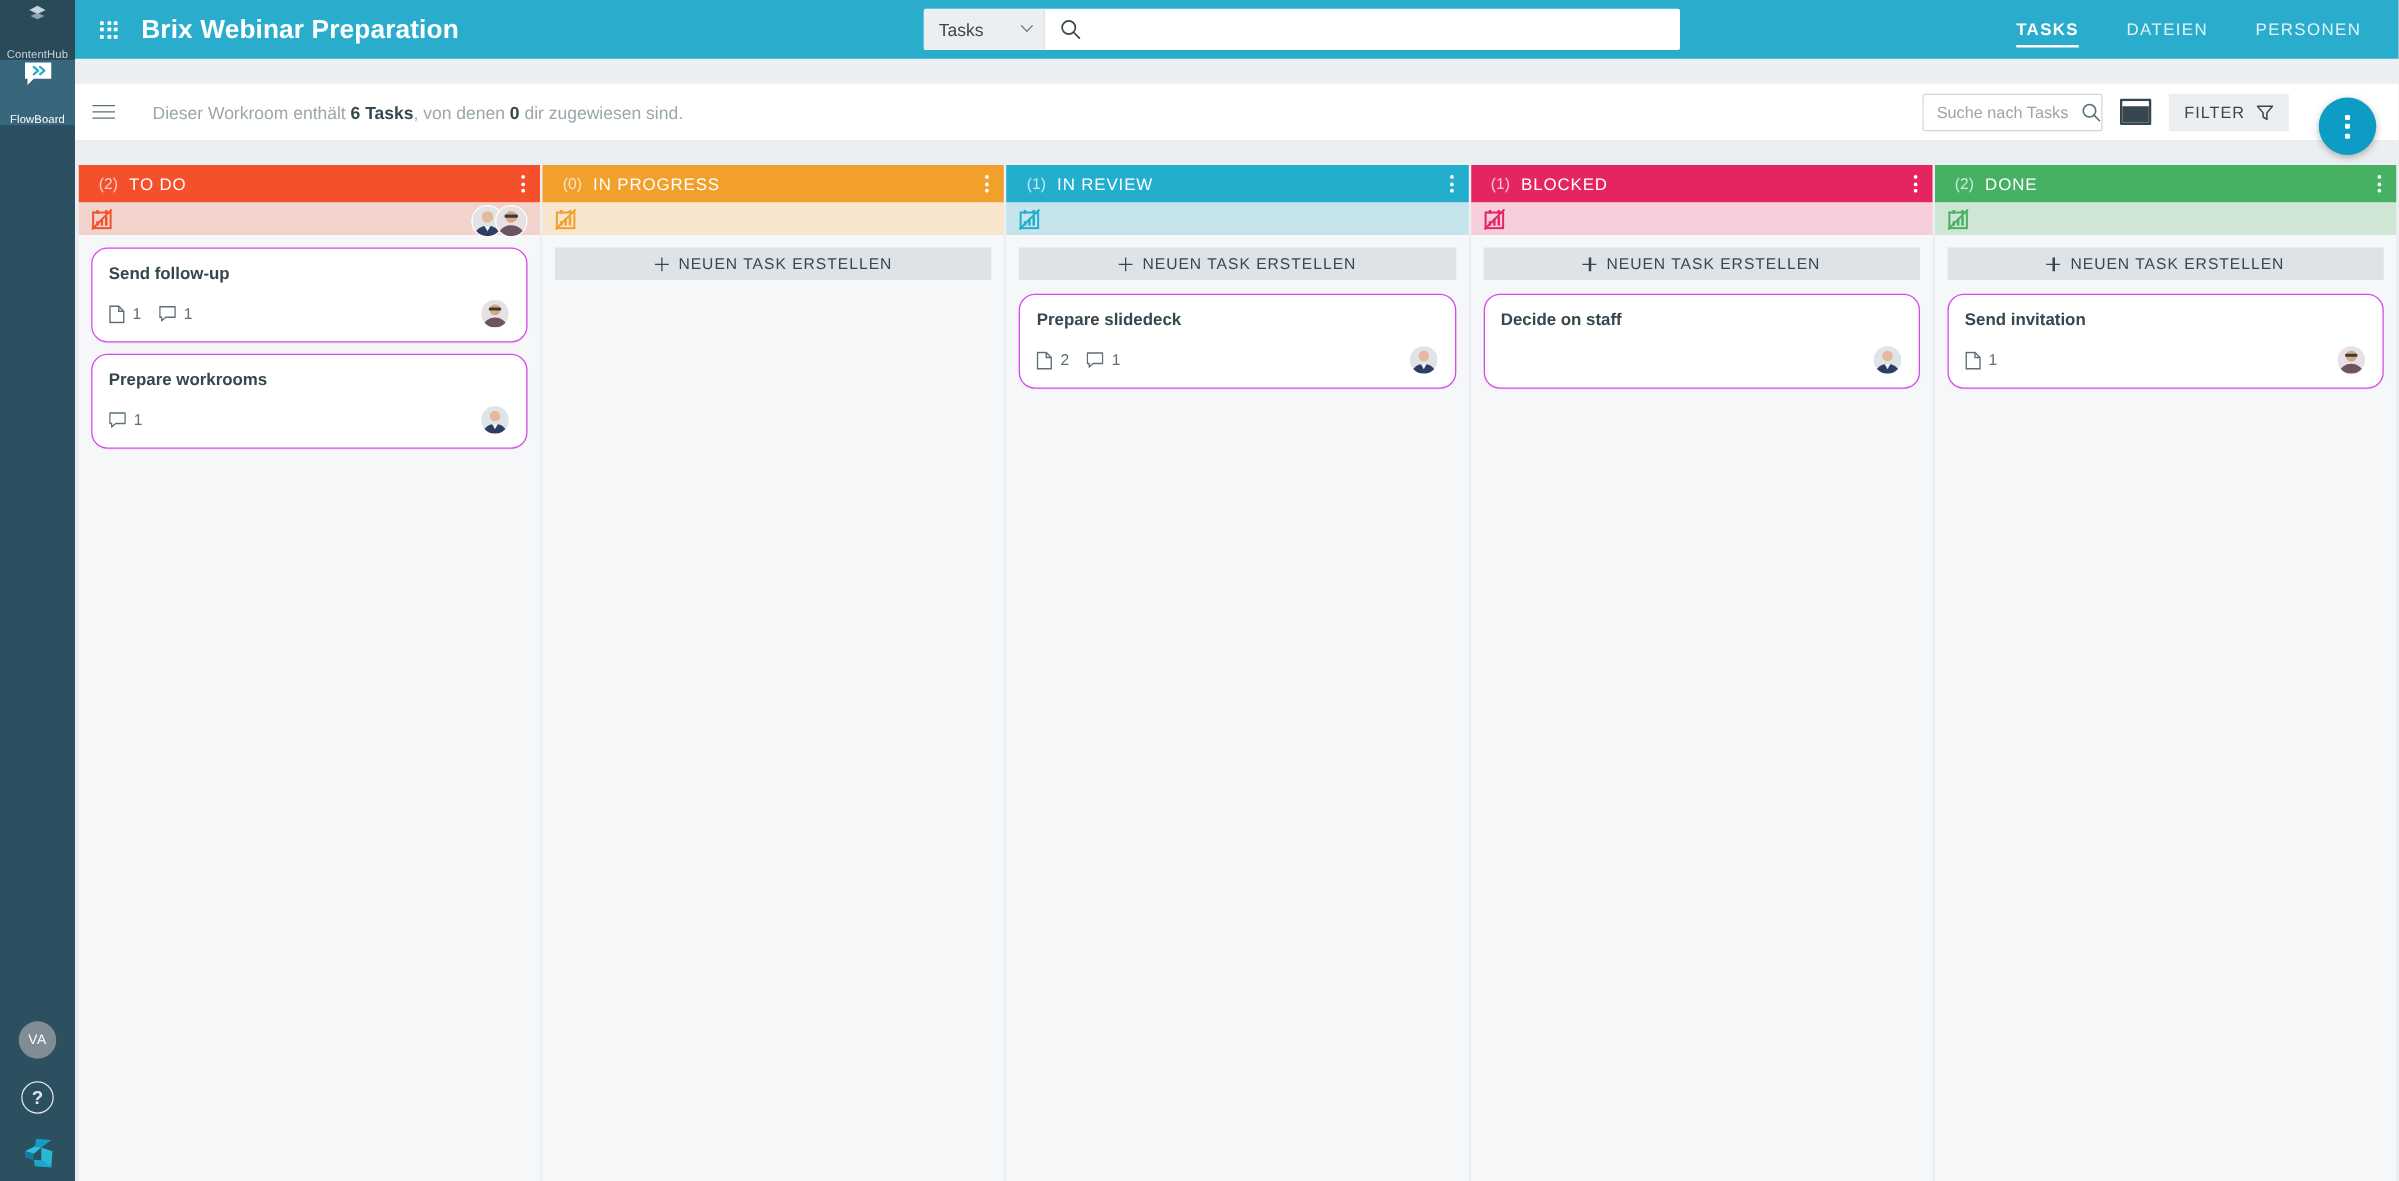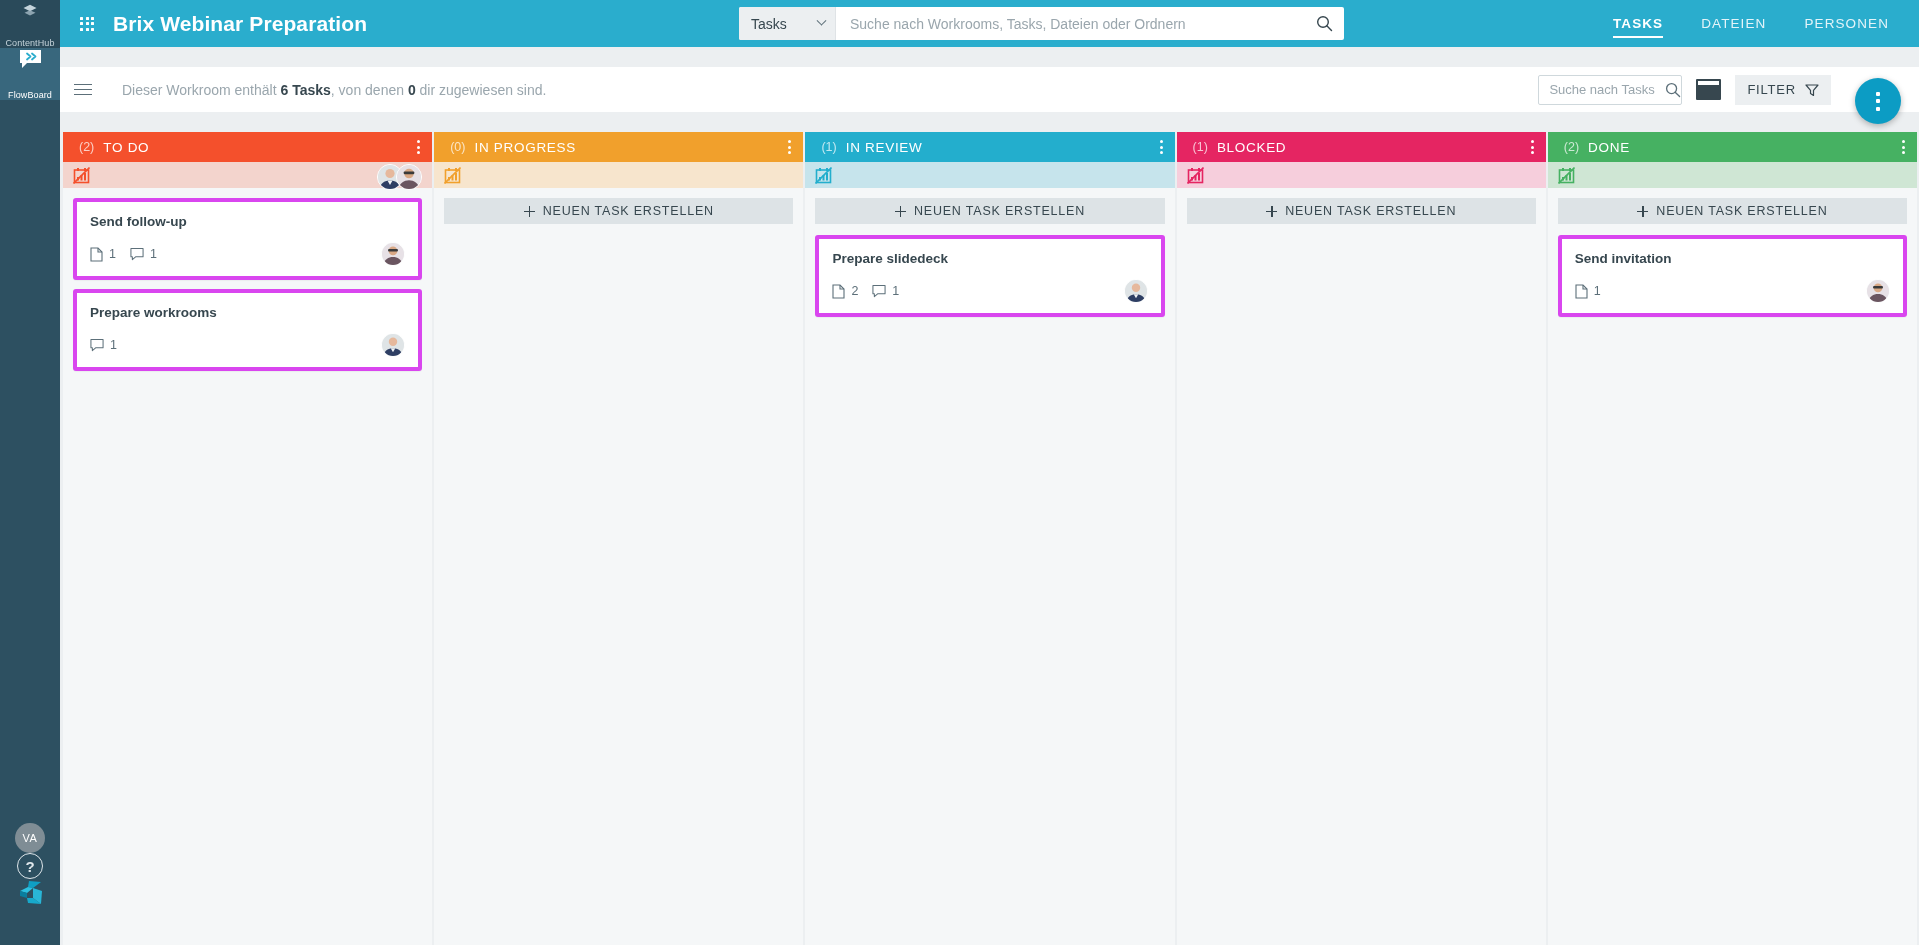--- a/index.html
+++ b/index.html
@@ -19,21 +19,21 @@
   }
   .rail-item {
     width: 60px; height: 60px; display: flex; flex-direction: column;
     align-items: center; justify-content: center; gap: 21px; cursor: pointer;
   }
   .rail-item.top { background: #2a4a5a; height: 48px; padding-top: 4px;}
   .rail-item.active { background: #38677d; height: 52px; }
   .rail-label { font-size: 9px; color: #c5d4db; letter-spacing: .1px; line-height: 10px;}
   .rail-item.active .rail-label { color: #ffffff; }
   .rail-spacer { flex: 1 1 auto; }
-  .rail-bottom { display: flex; flex-direction: column; align-items: center; padding-bottom: 38px; }
+  .rail-bottom { display: flex; flex-direction: column; align-items: center; gap: 18px; padding-bottom: 8px; }
   .avatar-initials {
     width: 30px; height: 30px; border-radius: 50%; background: #7f8d95;
     color: #fff; font-size: 11px; letter-spacing: .5px;
     display: flex; align-items: center; justify-content: center; cursor: pointer;
   }
   .help-circle {
     width: 26px; height: 26px; border-radius: 50%; border: 1.6px solid #dfe7eb;
     color: #dfe7eb; font-size: 15px; font-weight: bold;
     display: flex; align-items: center; justify-content: center; cursor: pointer;
   }
@@ -136,21 +136,21 @@
     height: 26px; background: #dde3e6; color: #37474f; font-size: 12.5px; letter-spacing: .8px;
     display: flex; align-items: center; justify-content: center; gap: 8px; cursor: pointer;
     margin-bottom: 11px;
   }
   .plus { position: relative; width: 11px; height: 11px; display: inline-block; }
   .plus::before, .plus::after { content:""; position: absolute; background: #37474f; }
   .plus::before { left: 0; right: 0; top: 5px; height: 1.5px; }
   .plus::after { top: 0; bottom: 0; left: 5px; width: 1.5px; }
 
   .card {
-    background: #fff; border: 4px solid #d946ef; border-radius: 3px;
+    background: #fff; border: 1px solid #d946ef; border-radius: 13px;
     padding: 11px 13px 10px 13px; margin-bottom: 9px; cursor: pointer;
     box-shadow: 0 1px 1px rgba(0,0,0,.04); min-height: 56px;
   }
   .card-title { font-size: 13.5px; font-weight: bold; color: #37474f; line-height: 17px; }
   .card-foot { display: flex; align-items: center; margin-top: 12px; min-height: 24px; }
   .meta { display: flex; align-items: center; gap: 6px; margin-right: 14px; font-size: 12.5px; color: #5c6f79; }
   .card-avatars { margin-left: auto; display: flex; }
   .card-avatars .av { margin-left: -6px; }
 
   
@@ -209,21 +209,20 @@
           <i></i>
           <i></i>
       </div>
       <div class="app-title">Brix Webinar Preparation</div>
 
       <div class="global-search">
         <div class="gs-select">
           <span>Tasks</span>
           <span class="chev"></span>
         </div>
-        <input class="gs-input" type="text" placeholder="Suche nach Workrooms, Tasks, Dateien oder Ordnern" style="">
         <div class="gs-search-btn">
           <svg width="17" height="17" viewBox="0 0 17 17">
             <circle cx="7" cy="7" r="5.3" fill="none" stroke="#37474f" stroke-width="1.4"></circle>
             <line x1="10.8" y1="10.8" x2="15.5" y2="15.5" stroke="#37474f" stroke-width="1.4" stroke-linecap="round"></line>
           </svg>
         </div>
       </div>
 
       <div class="nav-tabs">
         <div class="nav-tab active">TASKS</div>
@@ -470,20 +469,35 @@
               <rect x="7.5" y="8" width="2" height="5.5" fill="#e52562"></rect>
             <rect x="11" y="6" width="2" height="7.5" fill="#e52562"></rect>
             <line x1="0.5" y1="16.5" x2="16.5" y2="0.5" stroke="#e52562" stroke-width="1.6"></line>
           </svg>
         </div>
         <div class="col-body">
           <div class="new-task">
             <span class="plus"></span>
             <span>NEUEN TASK ERSTELLEN</span>
           </div>
+          <div class="card">
+            <div class="card-title">Decide on staff</div>
+            <div class="card-foot">
+              <span class="card-avatars">
+                <span class="av">
+                  <svg viewBox="0 0 24 24">
+                      <rect width="24" height="24" fill="#dfe4e6"></rect>
+                      <circle cx="12" cy="8.5" r="4.6" fill="#e6b89c"></circle>
+                      <path d="M1 24c1.5-6 6-8.5 11-8.5S21.5 18 23 24z" fill="#2e3e63"></path>
+                      <path d="M9.5 15.5L12 20l2.5-4.5z" fill="#f2f4f6"></path>
+                    </svg>
+                </span>
+              </span>
+            </div>
+          </div>
         </div>
       </div>
 
       <div class="col">
         <div class="col-head" style="background:#46b162">
           <span class="col-count">(2)</span>
           <span class="col-title">DONE</span>
           <span class="col-menu">
               <i></i>
               <i></i>

